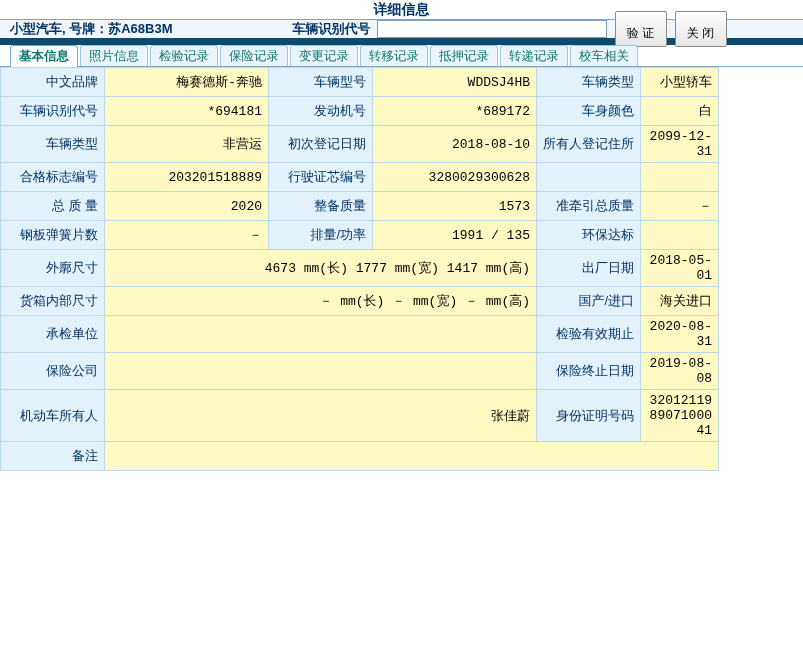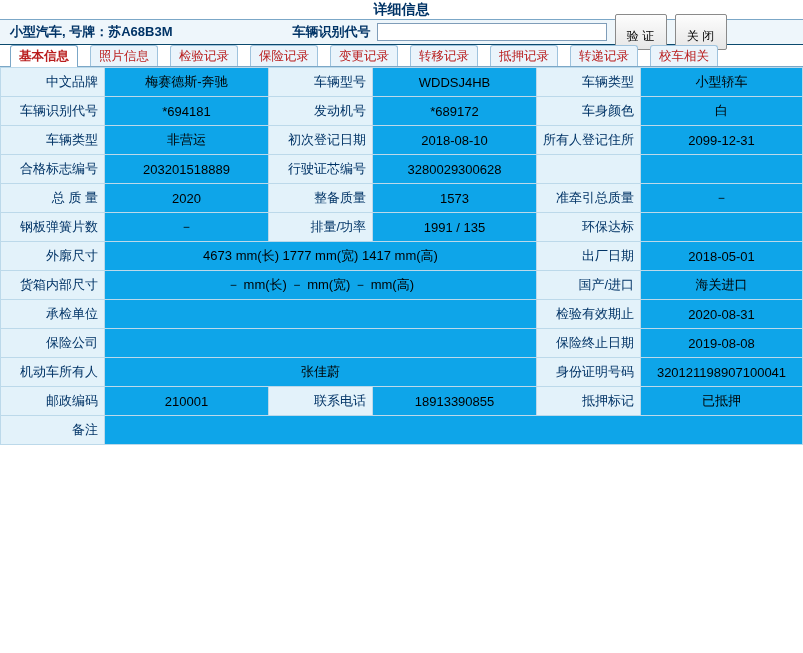--- a/index.html
+++ b/index.html
@@ -27,21 +27,21 @@
     height: 16px;
     line-height: 16px;
     overflow: hidden;
   }
   
   .topbar {
     display: flex;
     align-items: center;
     height: 26px;
     border-top: 1px solid #7ba7c7;
-    border-bottom: 1px solid #0c4a6e;
+    border-bottom: 7px solid #0c4a6e;
     background: #eef6fb;
     padding: 0 4px;
     box-sizing: border-box;
   }
   .topbar .plate {
     font-weight: bold;
     color: #003366;
     font-size: 13px;
     margin-left: 6px;
     white-space: nowrap;
@@ -84,61 +84,62 @@
     border-bottom: 1px solid #7ba7c7;
     background: #ffffff;
     box-sizing: border-box;
   }
   .tab {
     font-size: 12.5px;
     padding: 2px 8px 2px 8px;
     border: 1px solid #9fc3dd;
     border-bottom: none;
     background: #eaf4fb;
-    margin-right: 12px;
+    margin-right: 2px;
     border-radius: 3px 3px 0 0;
-    color: #b91c1c;
+    color: #0f766e;
     cursor: pointer;
     line-height: 16px;
     white-space: nowrap;
   }
   .tab.active {
     background: #ffffff;
     font-weight: bold;
     border-color: #7ba7c7;
     position: relative;
     top: 1px;
     padding-bottom: 3px;
   }
   
   table.detail {
     border-collapse: collapse;
-    width: 803px;
+    width: 719px;
     table-layout: fixed;
     margin: 0;
   }
   table.detail td {
     border: 1px solid #bcd9ea;
     font-size: 13px;
     padding: 3px 6px;
     vertical-align: middle;
     height: 22px;
     overflow: hidden;
     word-break: break-all;
   }
   td.lbl {
     background: #e3f2fa;
     text-align: right;
     color: #003366;
     white-space: normal;
   }
   td.val {
-    background: #0ea5e9;
-    text-align: center;
+    background: #fef9c3;
+    text-align: right;
     color: #000000;
+    font-family: Liberation Mono, monospace;
   }
   .w-lbl { width: 104px; }
   .w-val { width: 164px; }
 </style>
 </head>
 <body>
 
 <div id="app">
 
   <div class="win-title">详细信息</div>
@@ -247,27 +248,19 @@
         <td class="val">2019-08-08</td>
       </tr>
       <tr>
         <td class="lbl">机动车所有人</td>
         <td class="val" colspan="3">张佳蔚</td>
         <td class="lbl">身份证明号码</td>
         <td class="val">320121198907100041</td>
       </tr>
 
       <tr>
-        <td class="lbl">邮政编码</td>
-        <td class="val">210001</td>
-        <td class="lbl">联系电话</td>
-        <td class="val">18913390855</td>
-        <td class="lbl">抵押标记</td>
-        <td class="val">已抵押</td>
-      </tr>
-      <tr>
         <td class="lbl">备注</td>
         <td class="val" colspan="5"></td>
       </tr>
     </tbody>
   </table>
 
 </div>
 
 </body></html>

